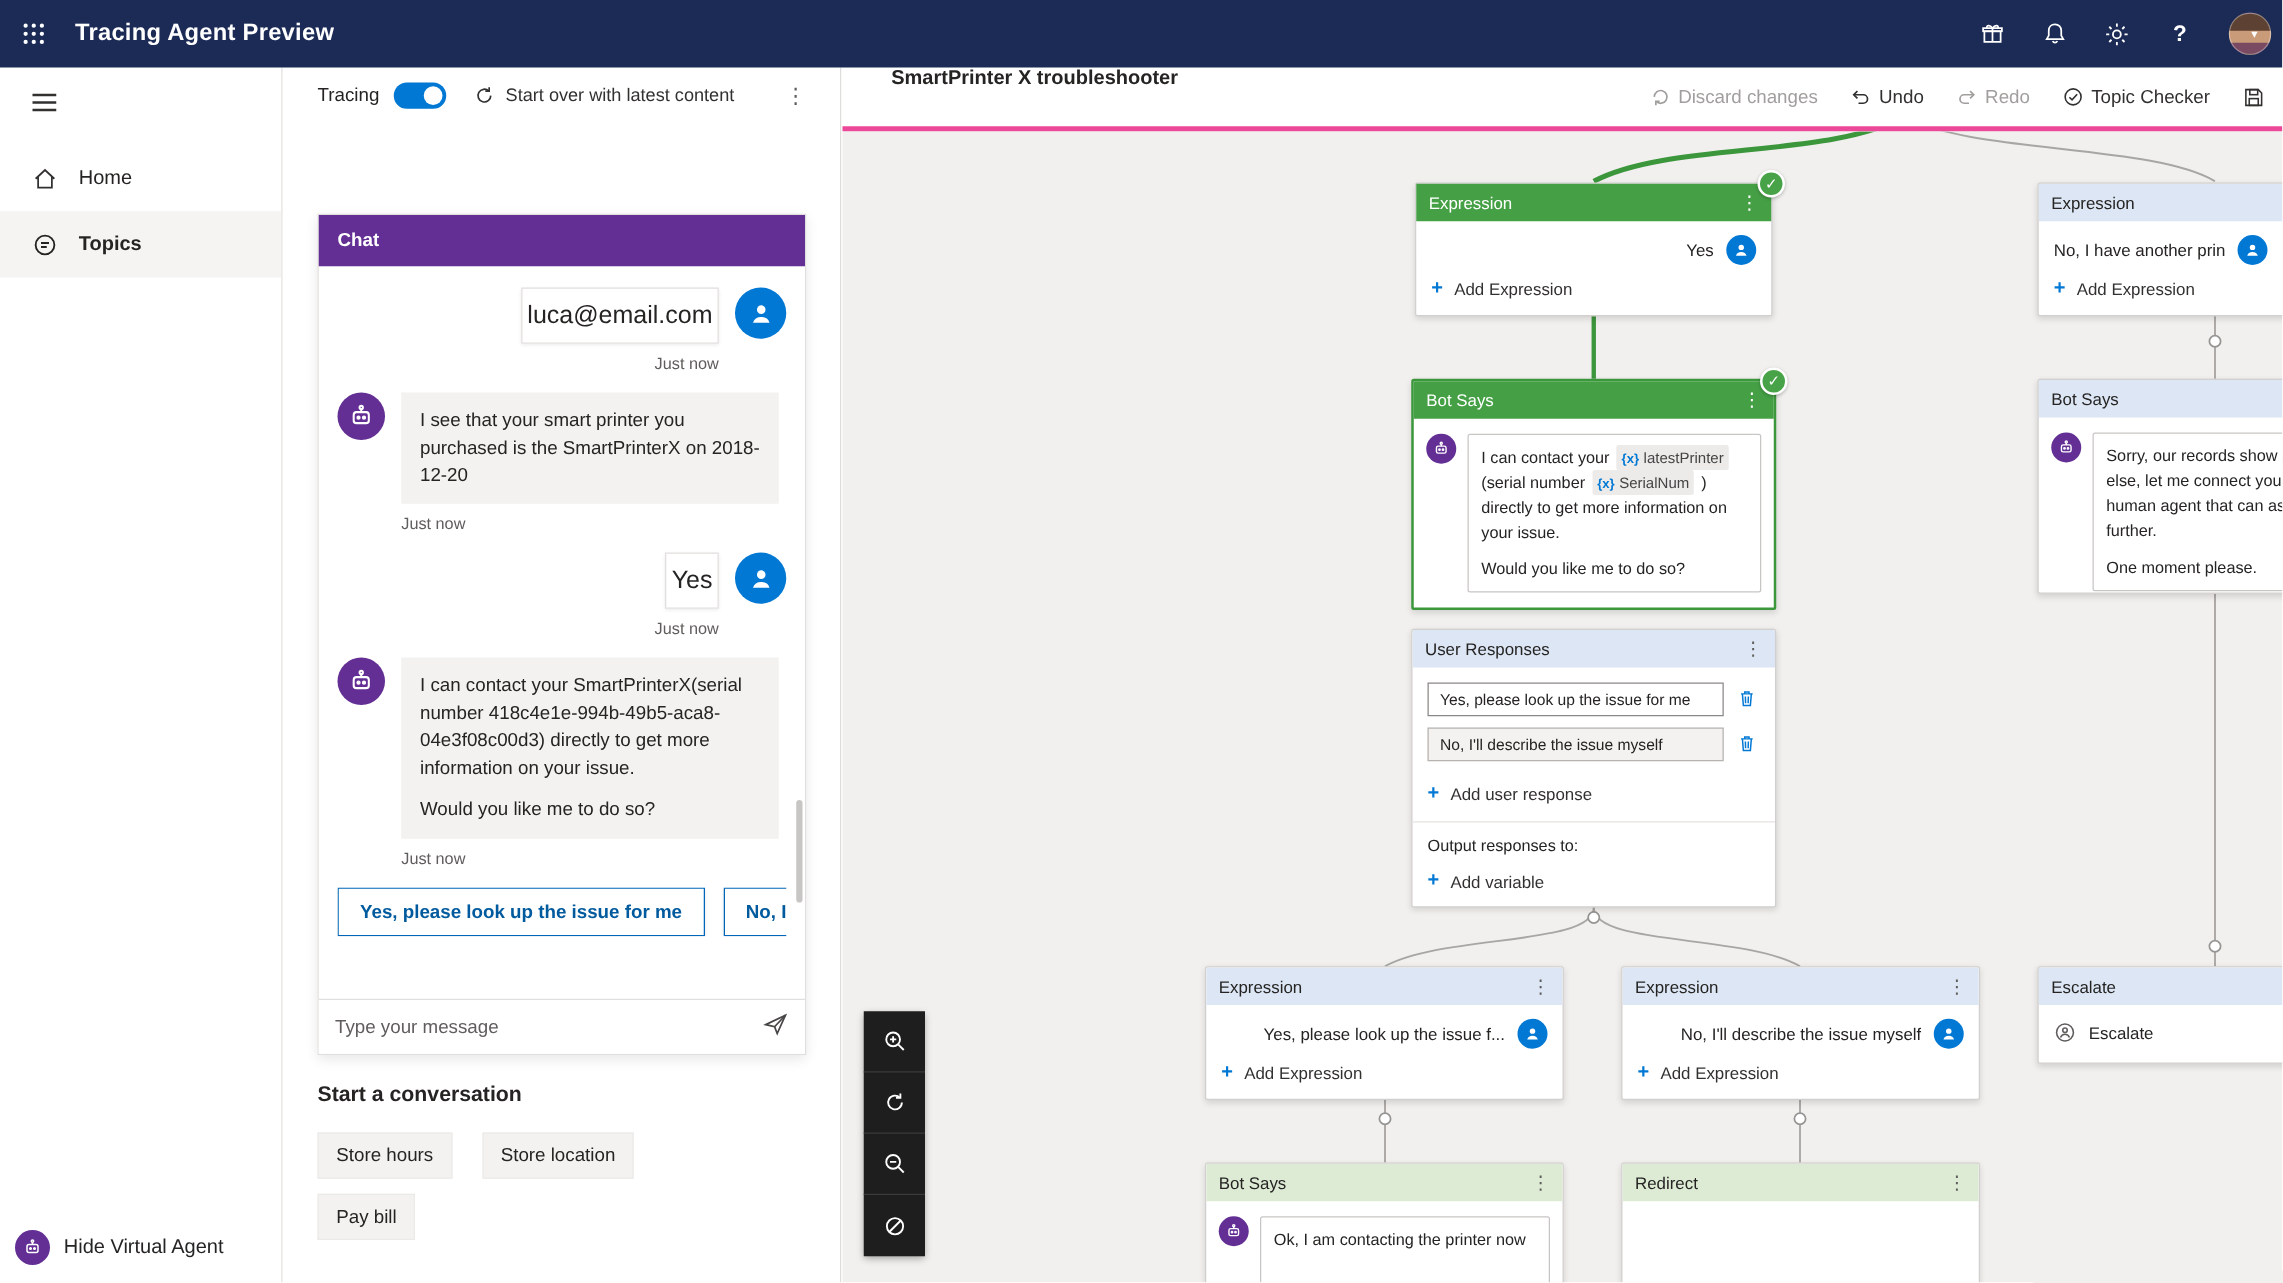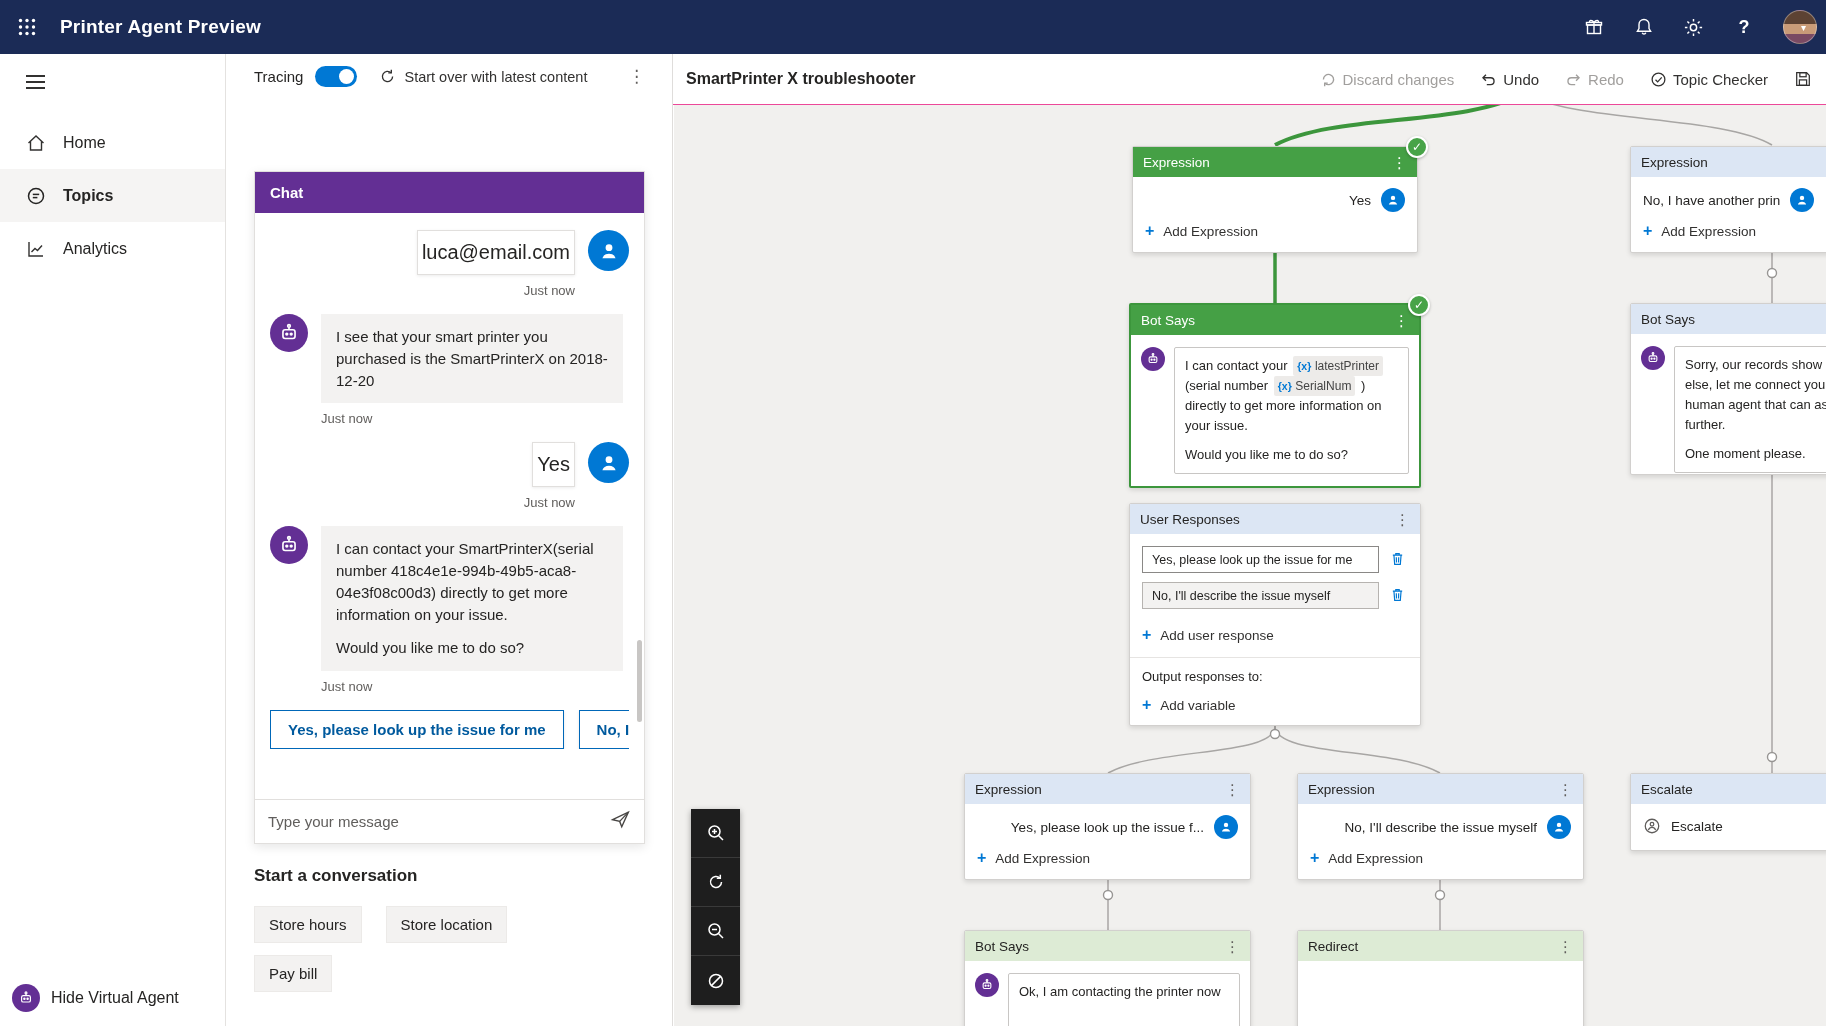--- a/index.html
+++ b/index.html
@@ -59,21 +59,21 @@
 .chat-input input{flex:1;border:none;outline:none;font-size:15px;font-family:inherit;color:#252423}
 .chat-input input::placeholder{color:#605e5c}
 
 .starter{position:absolute;left:27px;top:812px;right:26px}
 .starter-h{font-size:17px;font-weight:bold;margin-bottom:20px;color:#252423}
 .starter-row{display:flex;gap:24px}
 .starter-row+.starter-row{margin-top:12px}
 .starter-btn{background:#f3f2f1;border:1px solid #eceae8;padding:9px 14px;font-size:15px;color:#252423;cursor:pointer}
 
 
-.canvas-header{position:absolute;left:647px;top:54px;right:0;height:51px;background:#fff;display:flex;align-items:center;border-bottom:1px solid #ec4899;z-index:20}
+.canvas-header{position:absolute;left:674px;top:54px;right:0;height:51px;background:#fff;display:flex;border-bottom:4px solid #ec4899;z-index:20}
 .canvas-title{margin-left:39px;font-size:16px;font-weight:bold}
 .canvas-tools{margin-left:auto;display:flex;align-items:center;gap:26px;margin-right:14px;font-size:15px}
 .tool{display:flex;align-items:center;gap:6px;cursor:pointer}
 .tool.disabled{color:#a19f9d;cursor:default}
 .tool.enabled{color:#323130}
 
 .flow{position:absolute;left:674px;top:105px;right:0;bottom:0;background:#f1f0ee;overflow:hidden}
 .connectors{position:absolute;left:0;top:0}
 
 .node{position:absolute;background:#fff;border:1px solid #d2d0ce;box-shadow:0 2px 5px rgba(0,0,0,.13);border-radius:2px;overflow:hidden}
@@ -130,21 +130,21 @@
             <circle cx="15.5" cy="2.5" r="1.7"></circle>
             <circle cx="2.5" cy="9" r="1.7"></circle>
             <circle cx="9" cy="9" r="1.7"></circle>
             <circle cx="15.5" cy="9" r="1.7"></circle>
             <circle cx="2.5" cy="15.5" r="1.7"></circle>
             <circle cx="9" cy="15.5" r="1.7"></circle>
             <circle cx="15.5" cy="15.5" r="1.7"></circle>
           </g>
         </svg>
     </div>
-    <div class="topbar-title">Printer Agent Preview</div>
+    <div class="topbar-title">Tracing Agent Preview</div>
     <div class="topbar-right">
       <div class="tb-icon">
         <svg width="20" height="20" viewBox="0 0 20 20" fill="none" stroke="#fff" stroke-width="1.4">
             <rect x="3.5" y="8" width="13" height="8.5"></rect>
             <rect x="2.5" y="5.5" width="15" height="2.5"></rect>
             <line x1="10" y1="5.5" x2="10" y2="16.5"></line>
             <path d="M10 5.5C8 2.5 5 3 5.5 5.5M10 5.5c2-3 5-2.5 4.5 0"></path>
           </svg>
       </div>
       <div class="tb-icon">
@@ -184,29 +184,20 @@
       </div>
       <div class="side-item active">
         <span class="side-icon">
           <svg width="20" height="20" viewBox="0 0 20 20" fill="none" stroke="#252423" stroke-width="1.5">
               <circle cx="10" cy="10" r="7.5"></circle>
               <line x1="6.8" y1="8.4" x2="13.2" y2="8.4"></line>
               <line x1="6.8" y1="11.6" x2="11.4" y2="11.6"></line>
             </svg>
         </span>
         <span>Topics</span>
-      </div>
-      <div class="side-item">
-        <span class="side-icon">
-          <svg width="20" height="20" viewBox="0 0 20 20" fill="none" stroke="#323130" stroke-width="1.4">
-              <path d="M3 3v14h14"></path>
-              <polyline points="5.5,13 9,9.5 11.5,11.5 16,6.5"></polyline>
-            </svg>
-        </span>
-        <span>Analytics</span>
       </div>
     </div>
     <div class="hide-agent">
       <span class="bot-circle" style="width:28px;height:28px">
         <svg width="16" height="16" viewBox="0 0 20 20" fill="none" stroke="#fff" stroke-width="1.5">
             <circle cx="10" cy="3.6" r="1.2"></circle>
             <line x1="10" y1="4.8" x2="10" y2="7"></line>
             <rect x="4.5" y="7" width="11" height="8" rx="2"></rect>
             <circle cx="8" cy="11" r="0.8" fill="#fff"></circle>
             <circle cx="12" cy="11" r="0.8" fill="#fff"></circle>

